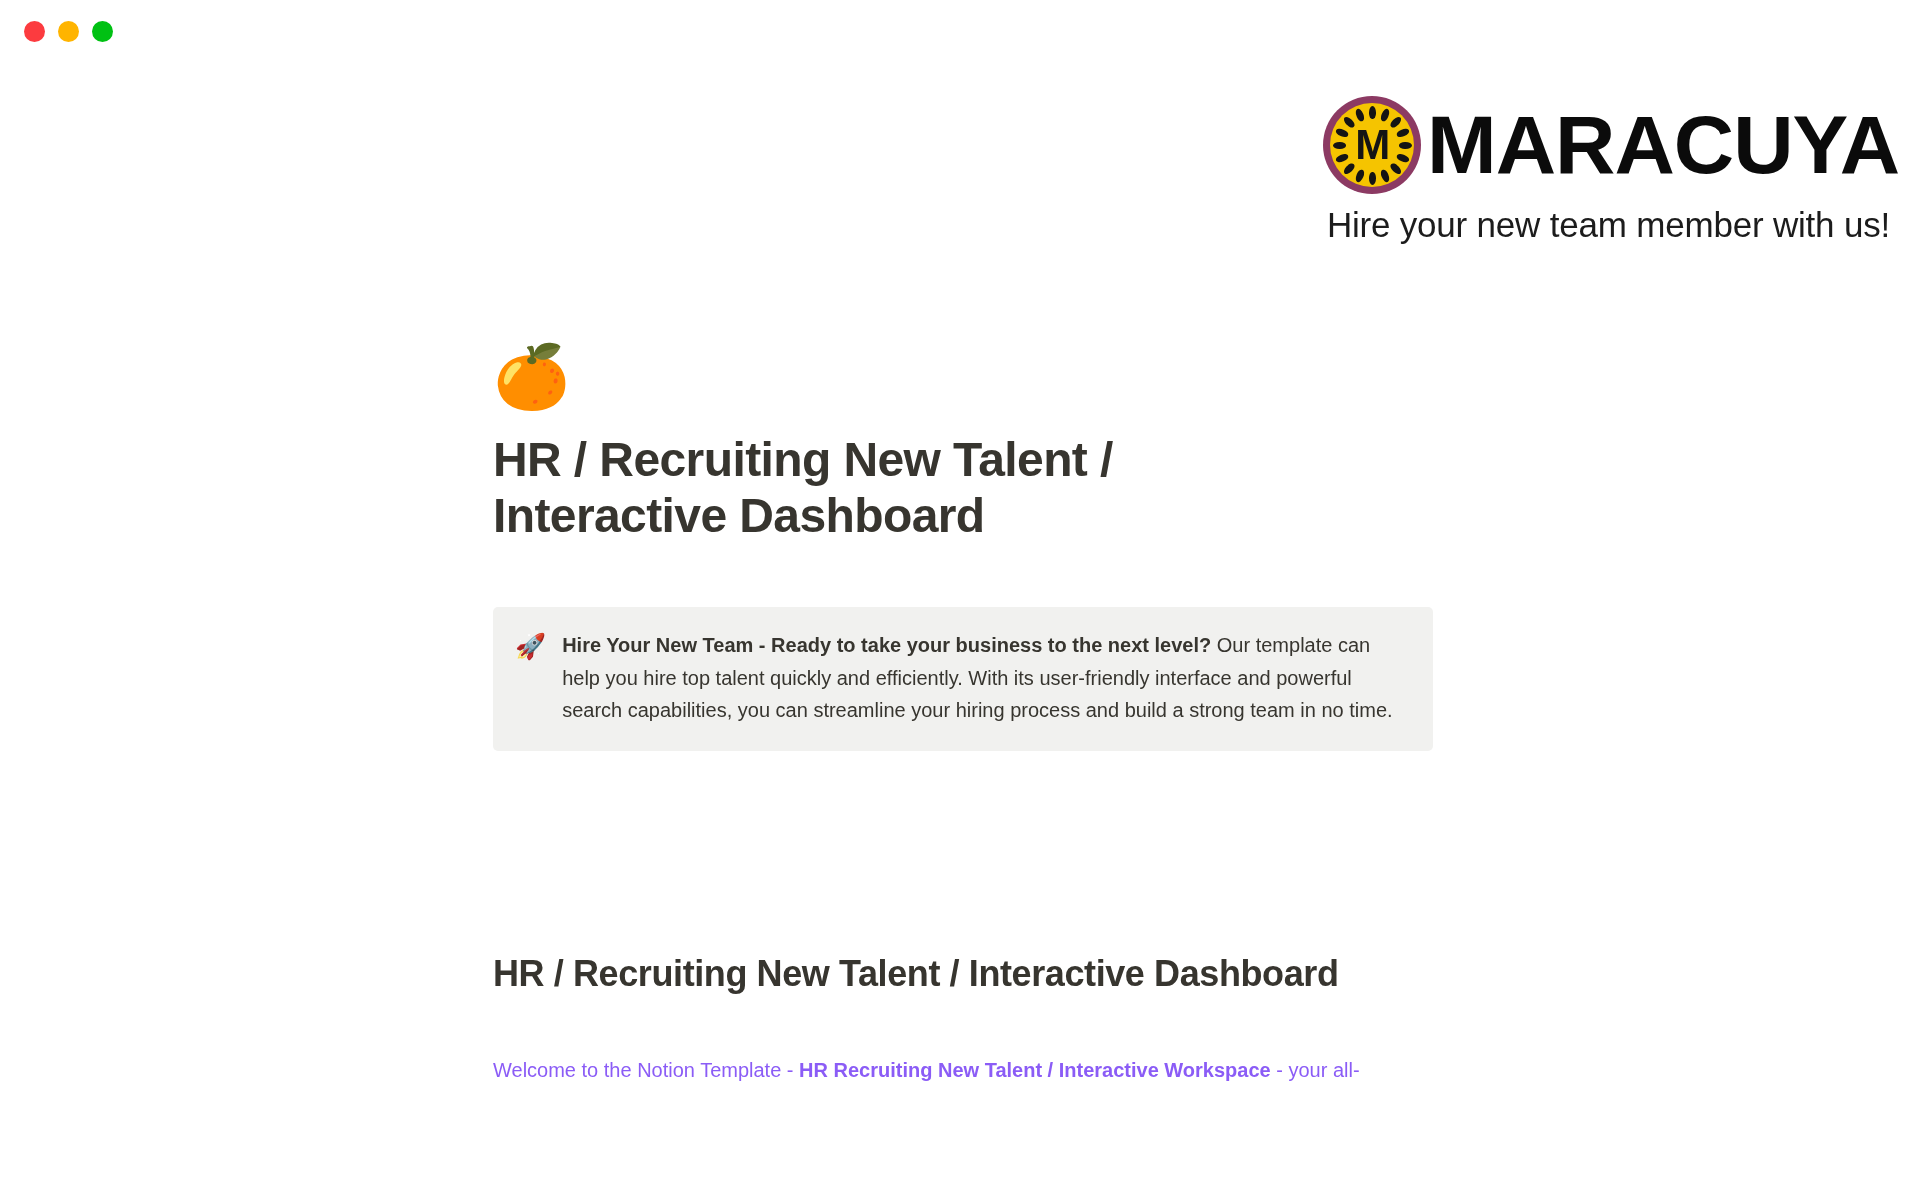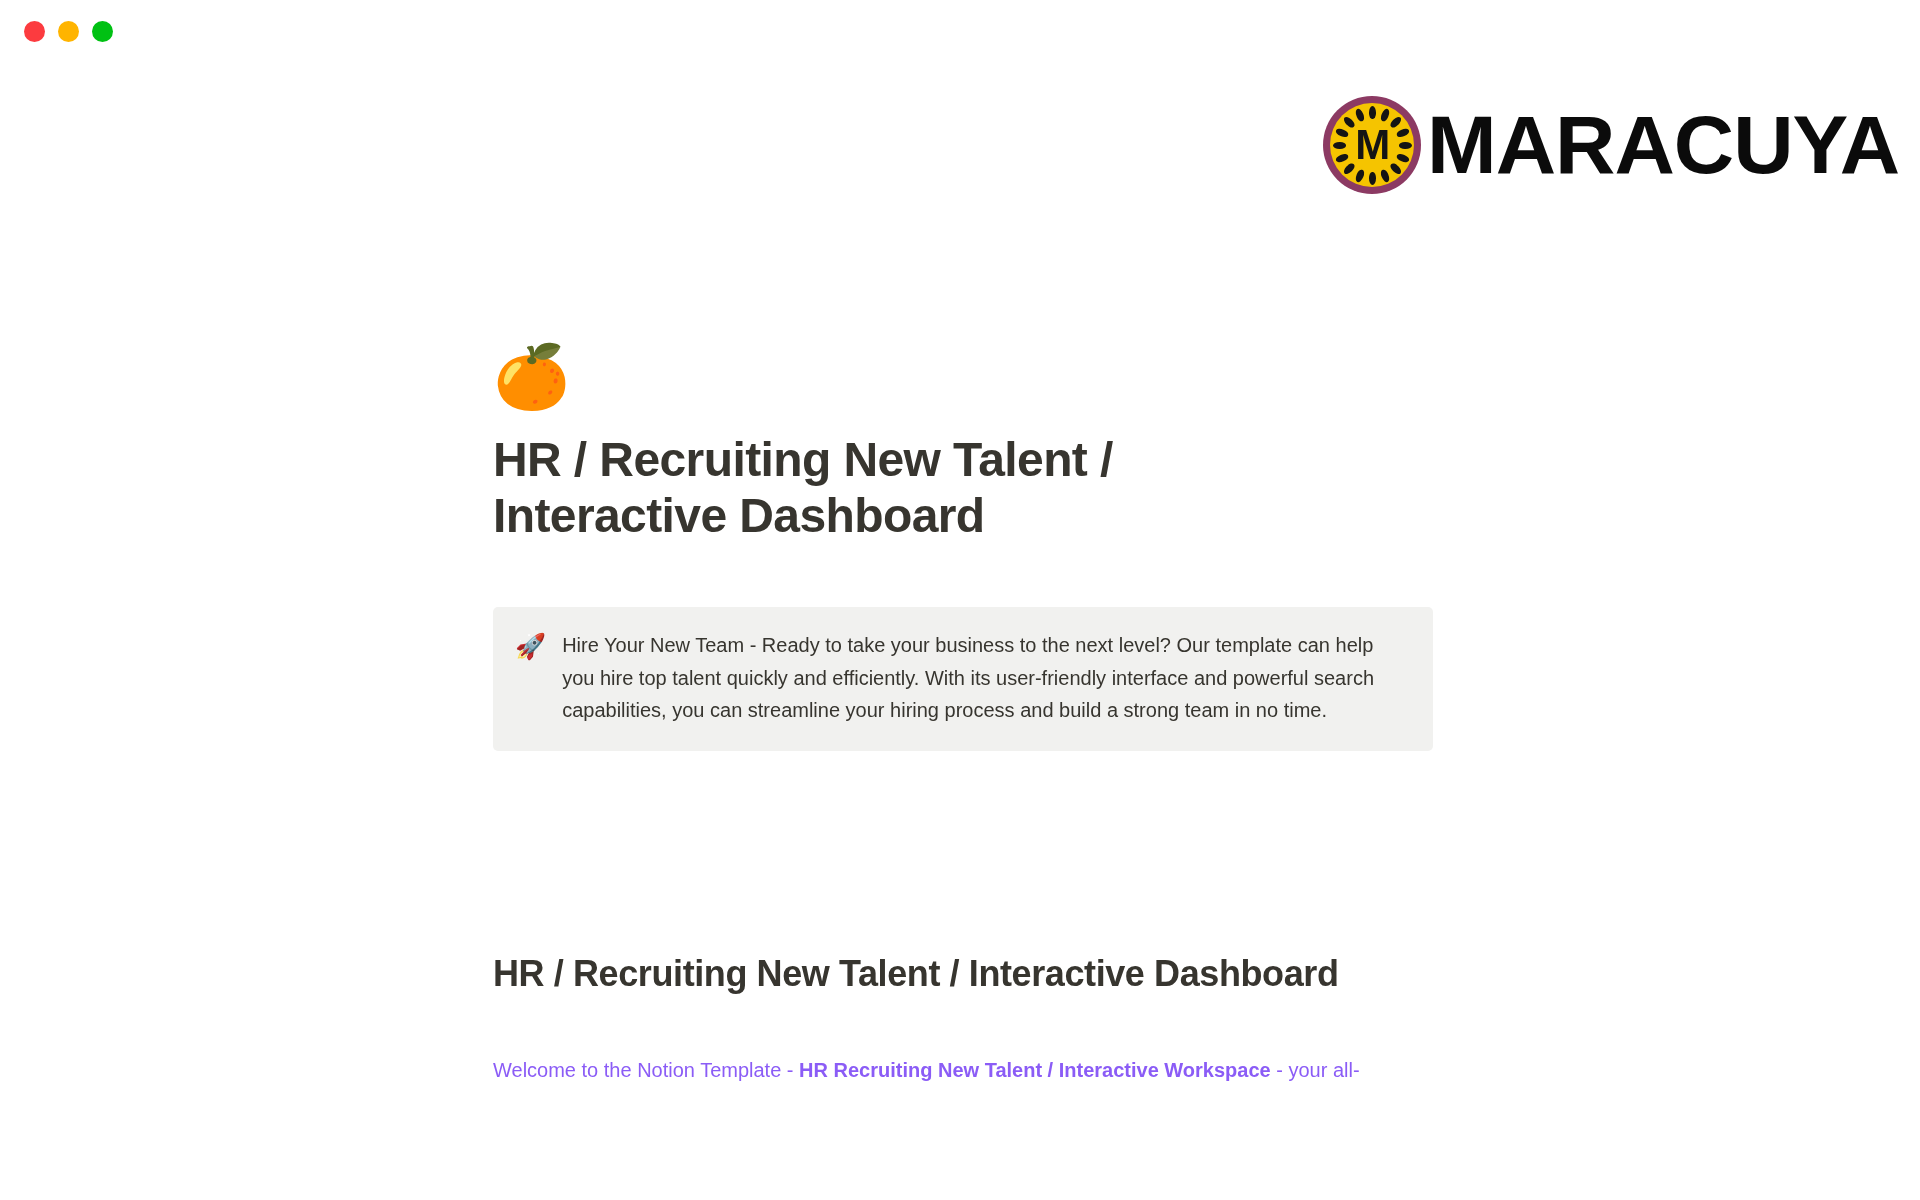--- a/index.html
+++ b/index.html
@@ -162,21 +162,21 @@
   .callout-emoji {
     font-size: 25px;
     line-height: 1.42;
     flex: none;
   }
   .callout-text {
     font-size: 20px;
     line-height: 1.62;
     color: #37352F;
   }
-  .callout-text b { font-weight: 400; }
+  .callout-text b { font-weight: 700; }
 
   
   .section-heading {
     margin-top: 200px;
     font-size: 36px;
     font-weight: 700;
     line-height: 1.25;
     letter-spacing: -0.4px;
     color: #37352F;
   }
@@ -217,20 +217,21 @@
           <span class="logo-seed" style="transform: translate(-30.49px, 12.63px) rotate(247.5deg);"></span>
           <span class="logo-seed" style="transform: translate(-33px, 0px) rotate(270deg);"></span>
           <span class="logo-seed" style="transform: translate(-30.49px, -12.63px) rotate(292.5deg);"></span>
           <span class="logo-seed" style="transform: translate(-23.33px, -23.33px) rotate(315deg);"></span>
           <span class="logo-seed" style="transform: translate(-12.63px, -30.49px) rotate(337.5deg);"></span>
         </span>
       <span class="logo-letter">M</span>
     </div>
     <div class="brand-wordmark">MARACUYA</div>
   </div>
+  <div class="brand-tagline">Hire your new team member with us!</div>
 </div>
 
 <div class="content">
 
   <span class="page-emoji">🍊</span>
 
   <h1 class="page-title">HR / Recruiting New Talent / Interactive Dashboard</h1>
 
   <div class="callout">
     <span class="callout-emoji">🚀</span>

